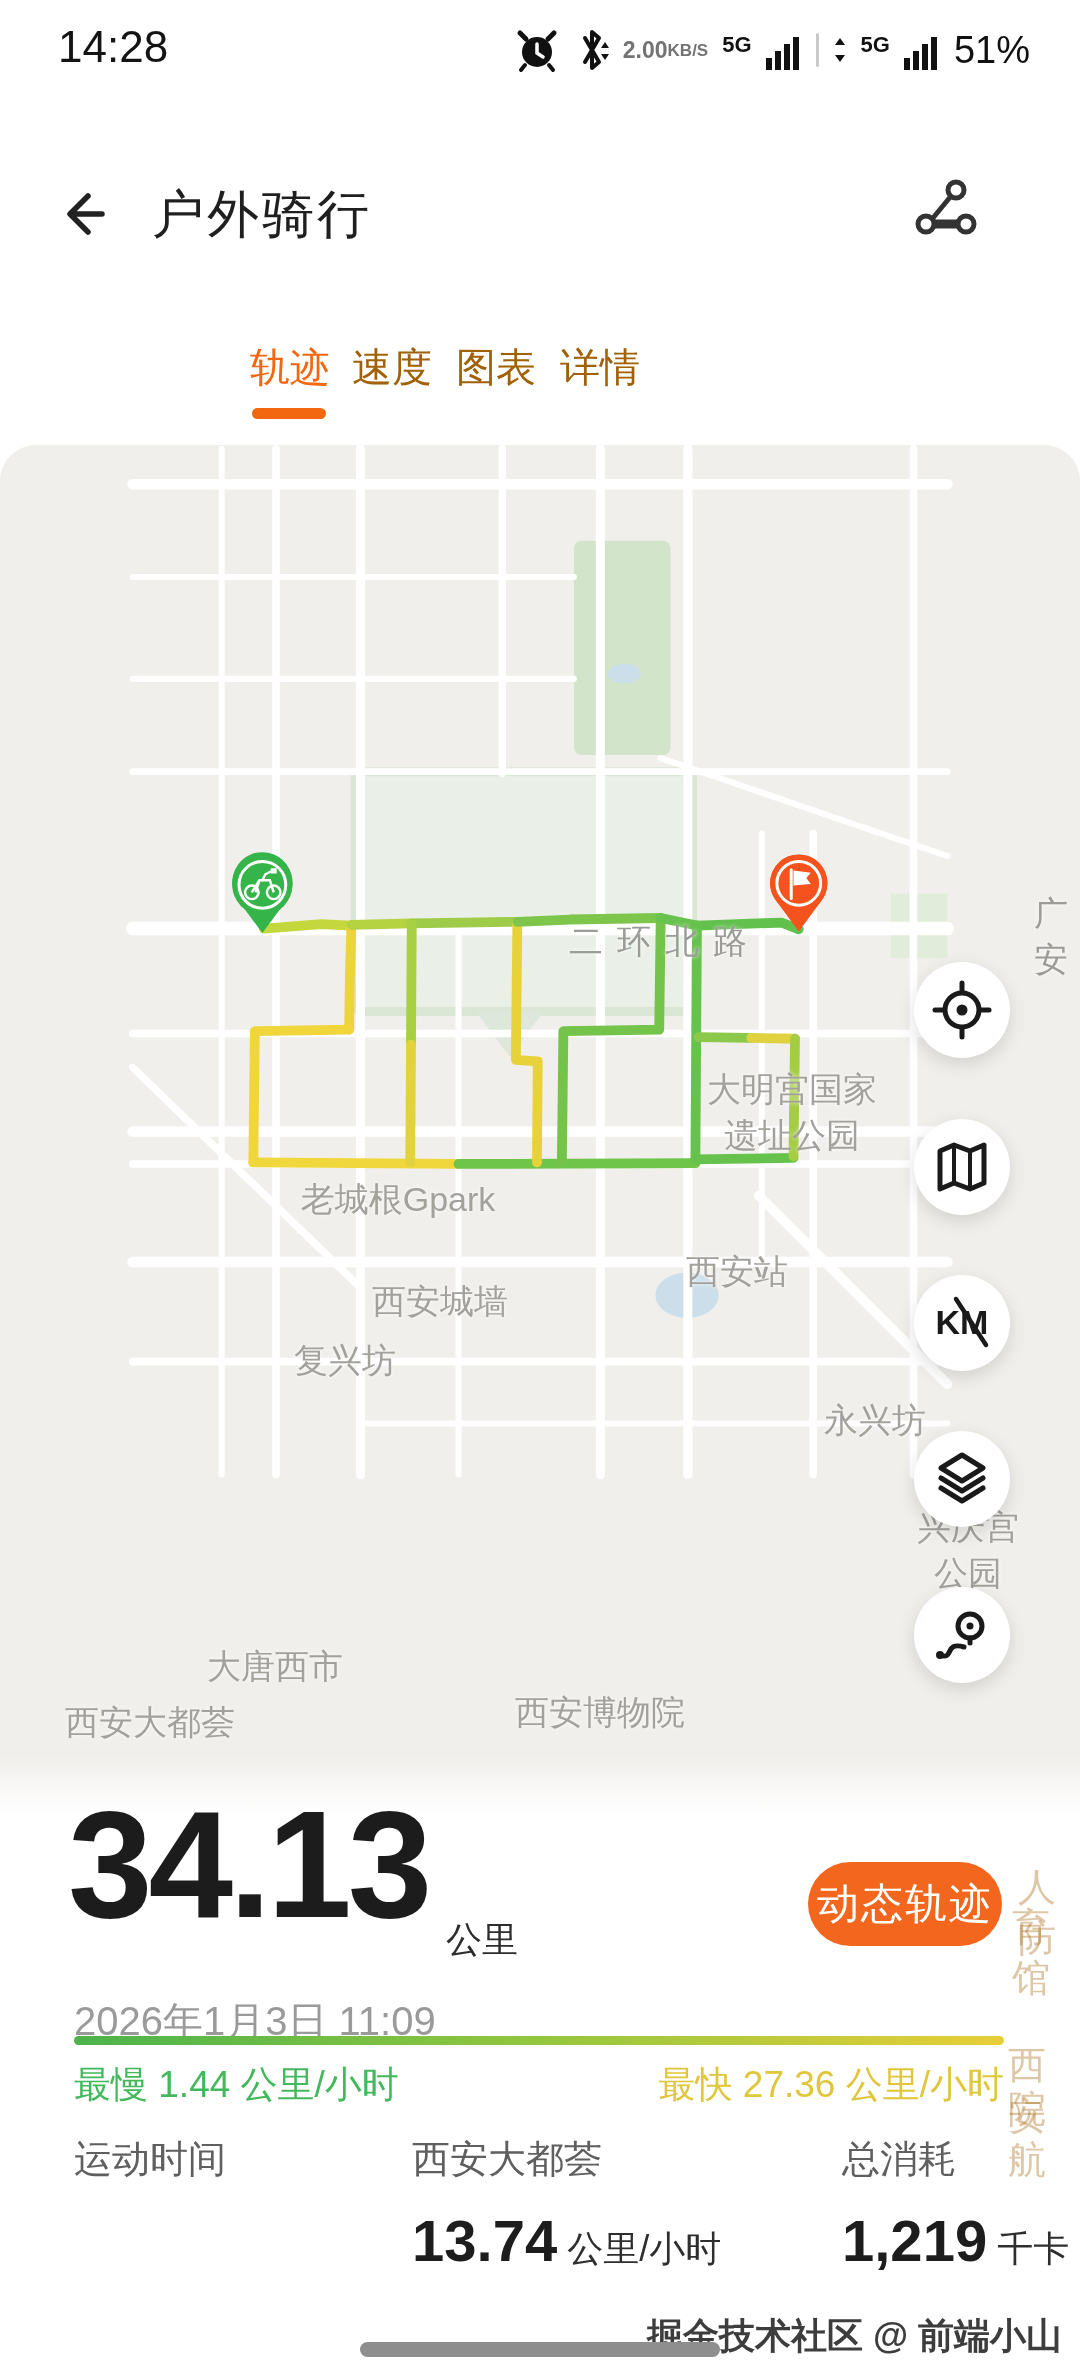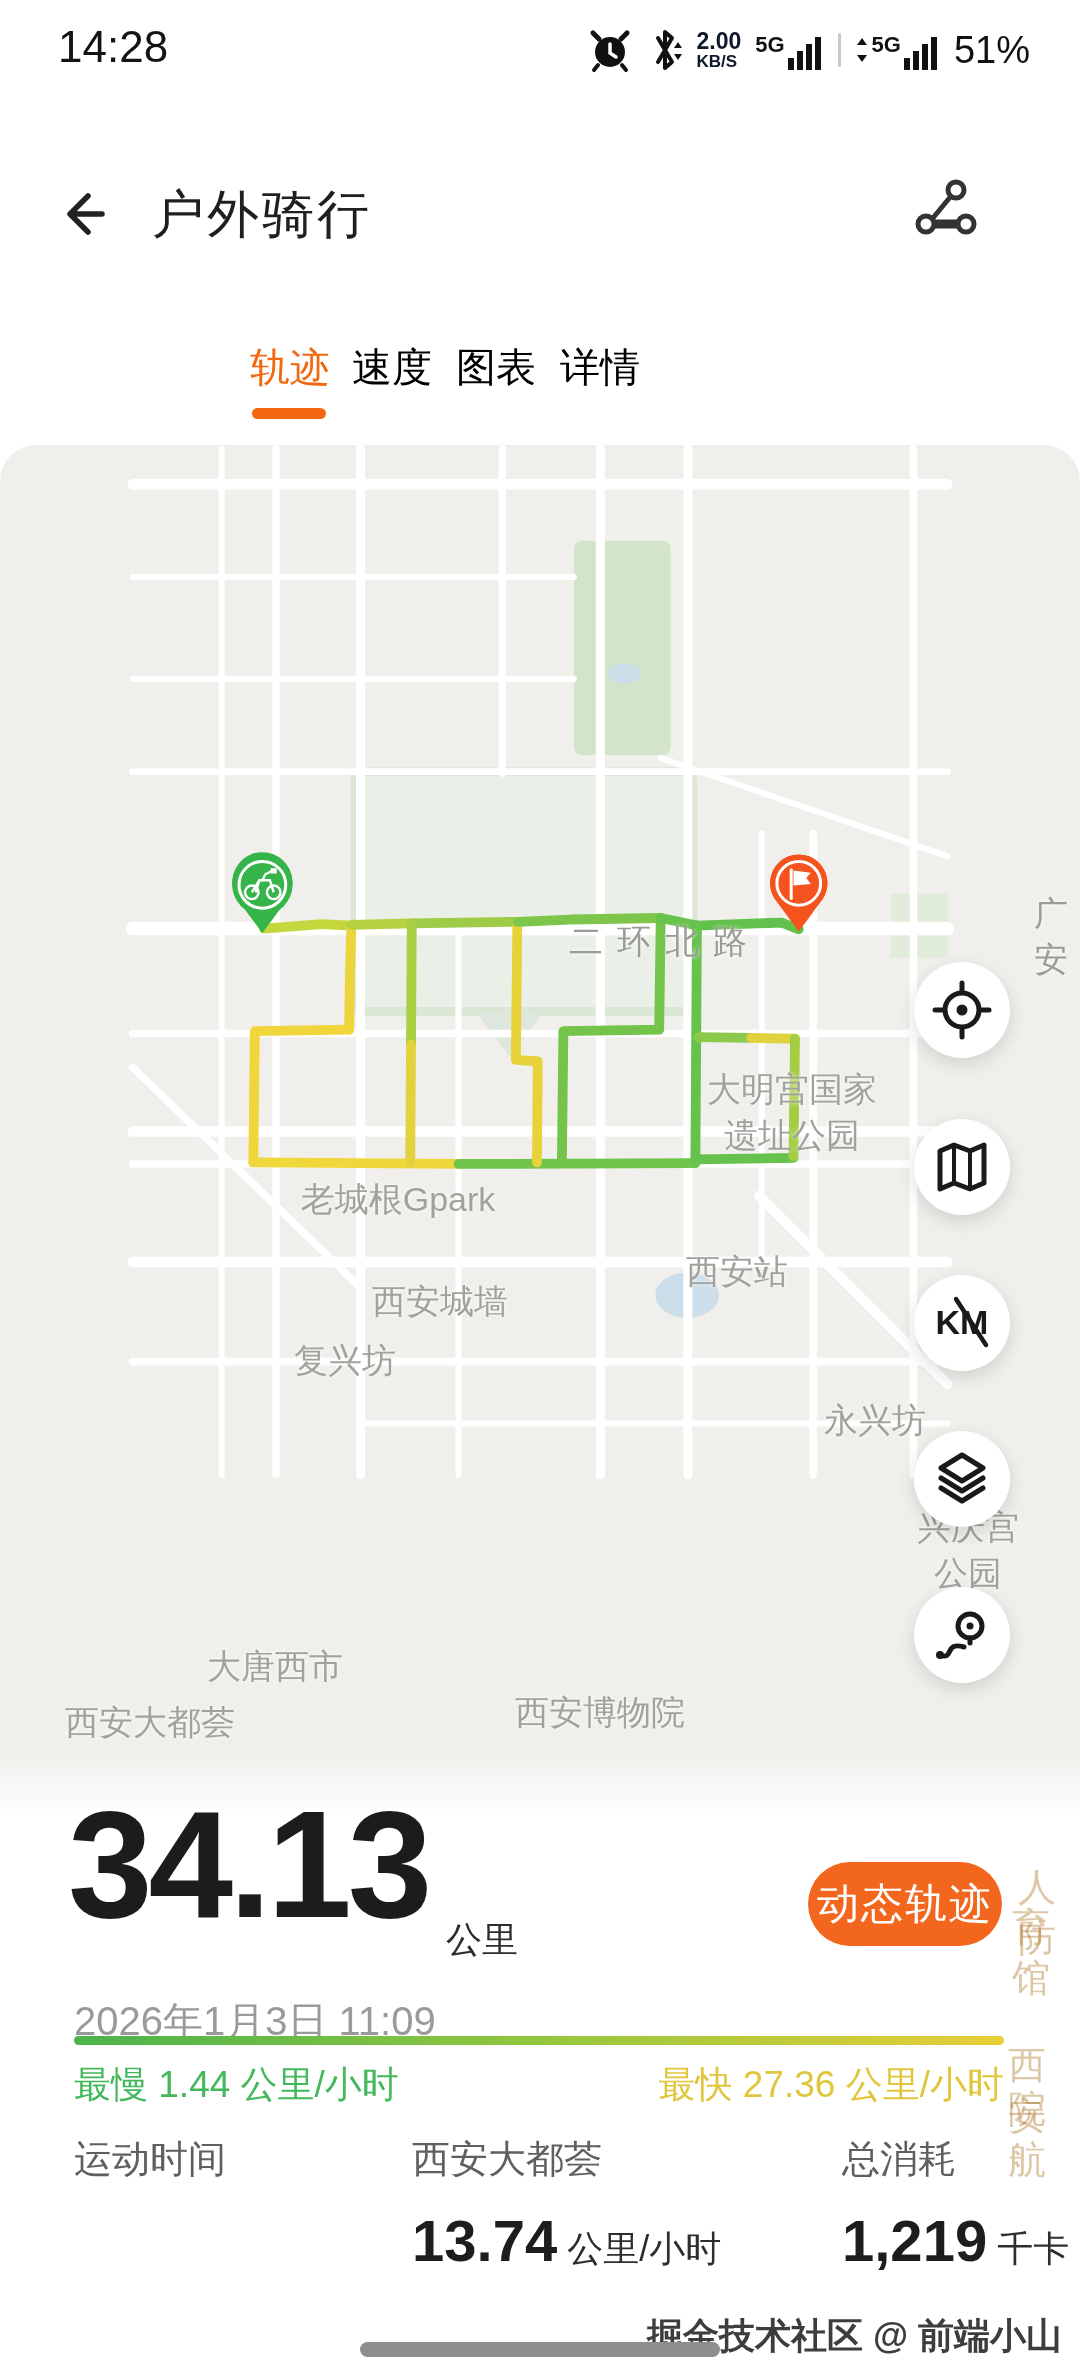--- a/index.html
+++ b/index.html
@@ -3,33 +3,33 @@
 <meta charset="utf-8">
 <style>
   html,body{margin:0;padding:0;background:#fff;}
   #screen{
     position:relative;width:1080px;height:2376px;overflow:hidden;
     font-family:"Liberation Sans","DejaVu Sans",sans-serif;background:#fff;
   }
   
   .sb-time{position:absolute;left:58px;top:22px;font-size:44px;color:#141414;font-weight:500;}
   .sb-right{position:absolute;right:50px;top:22px;display:flex;align-items:center;gap:14px;height:56px;}
-  .sb-net{display:flex;flex-direction:column;line-height:1;color:#0f172a;}
+  .sb-net{display:flex;flex-direction:row;align-items:center;line-height:1;color:#737373;}
   .sb-net b{font-size:23px;font-weight:700;}
   .sb-net span{font-size:17px;font-weight:700;}
-  .sb-sim{display:flex;align-items:flex-end;gap:3px;color:#111;}
+  .sb-sim{display:flex;align-items:flex-end;gap:14px;color:#111;}
   .sb-sim .g5{font-size:22px;font-weight:700;line-height:1;transform:translateY(-14px);}
   .sb-div{width:3px;height:34px;background:#c9c9c9;border-radius:2px;}
   .sb-batt{font-size:38px;color:#111;font-weight:500;}
   
   .hdr-back{position:absolute;left:58px;top:182px;width:64px;height:64px;}
   .hdr-title{position:absolute;left:152px;top:180px;font-size:52px;color:#1f1f1f;font-weight:500;letter-spacing:3px;}
   .hdr-share{position:absolute;left:912px;top:178px;width:68px;height:68px;}
   
-  .tab{position:absolute;top:340px;transform:translateX(-50%);font-size:40px;color:#000000;white-space:nowrap;}
+  .tab{position:absolute;top:340px;transform:translateX(-50%);font-size:40px;color:#a16207;white-space:nowrap;}
   .tab.active{color:#F2670F;font-weight:500;}
   .tab-underline{position:absolute;left:252px;top:408px;width:74px;height:11px;border-radius:6px;background:#F2670F;}
   
   #map{position:absolute;left:0;top:445px;width:1080px;height:1367px;background:#F1EFEC;
        border-radius:36px 36px 0 0;overflow:hidden;}
   #map svg.base{position:absolute;left:0;top:0;}
   .mlabel{position:absolute;transform:translate(-50%,-50%);color:#a3a19c;font-size:34px;
           white-space:pre-line;text-align:center;line-height:1.35;text-shadow:0 0 4px rgba(255,255,255,.9);}
   .road-label{letter-spacing:14px;color:#9b9b97;}
   .map-btn{position:absolute;left:914px;width:96px;height:96px;border-radius:50%;background:#fff;

